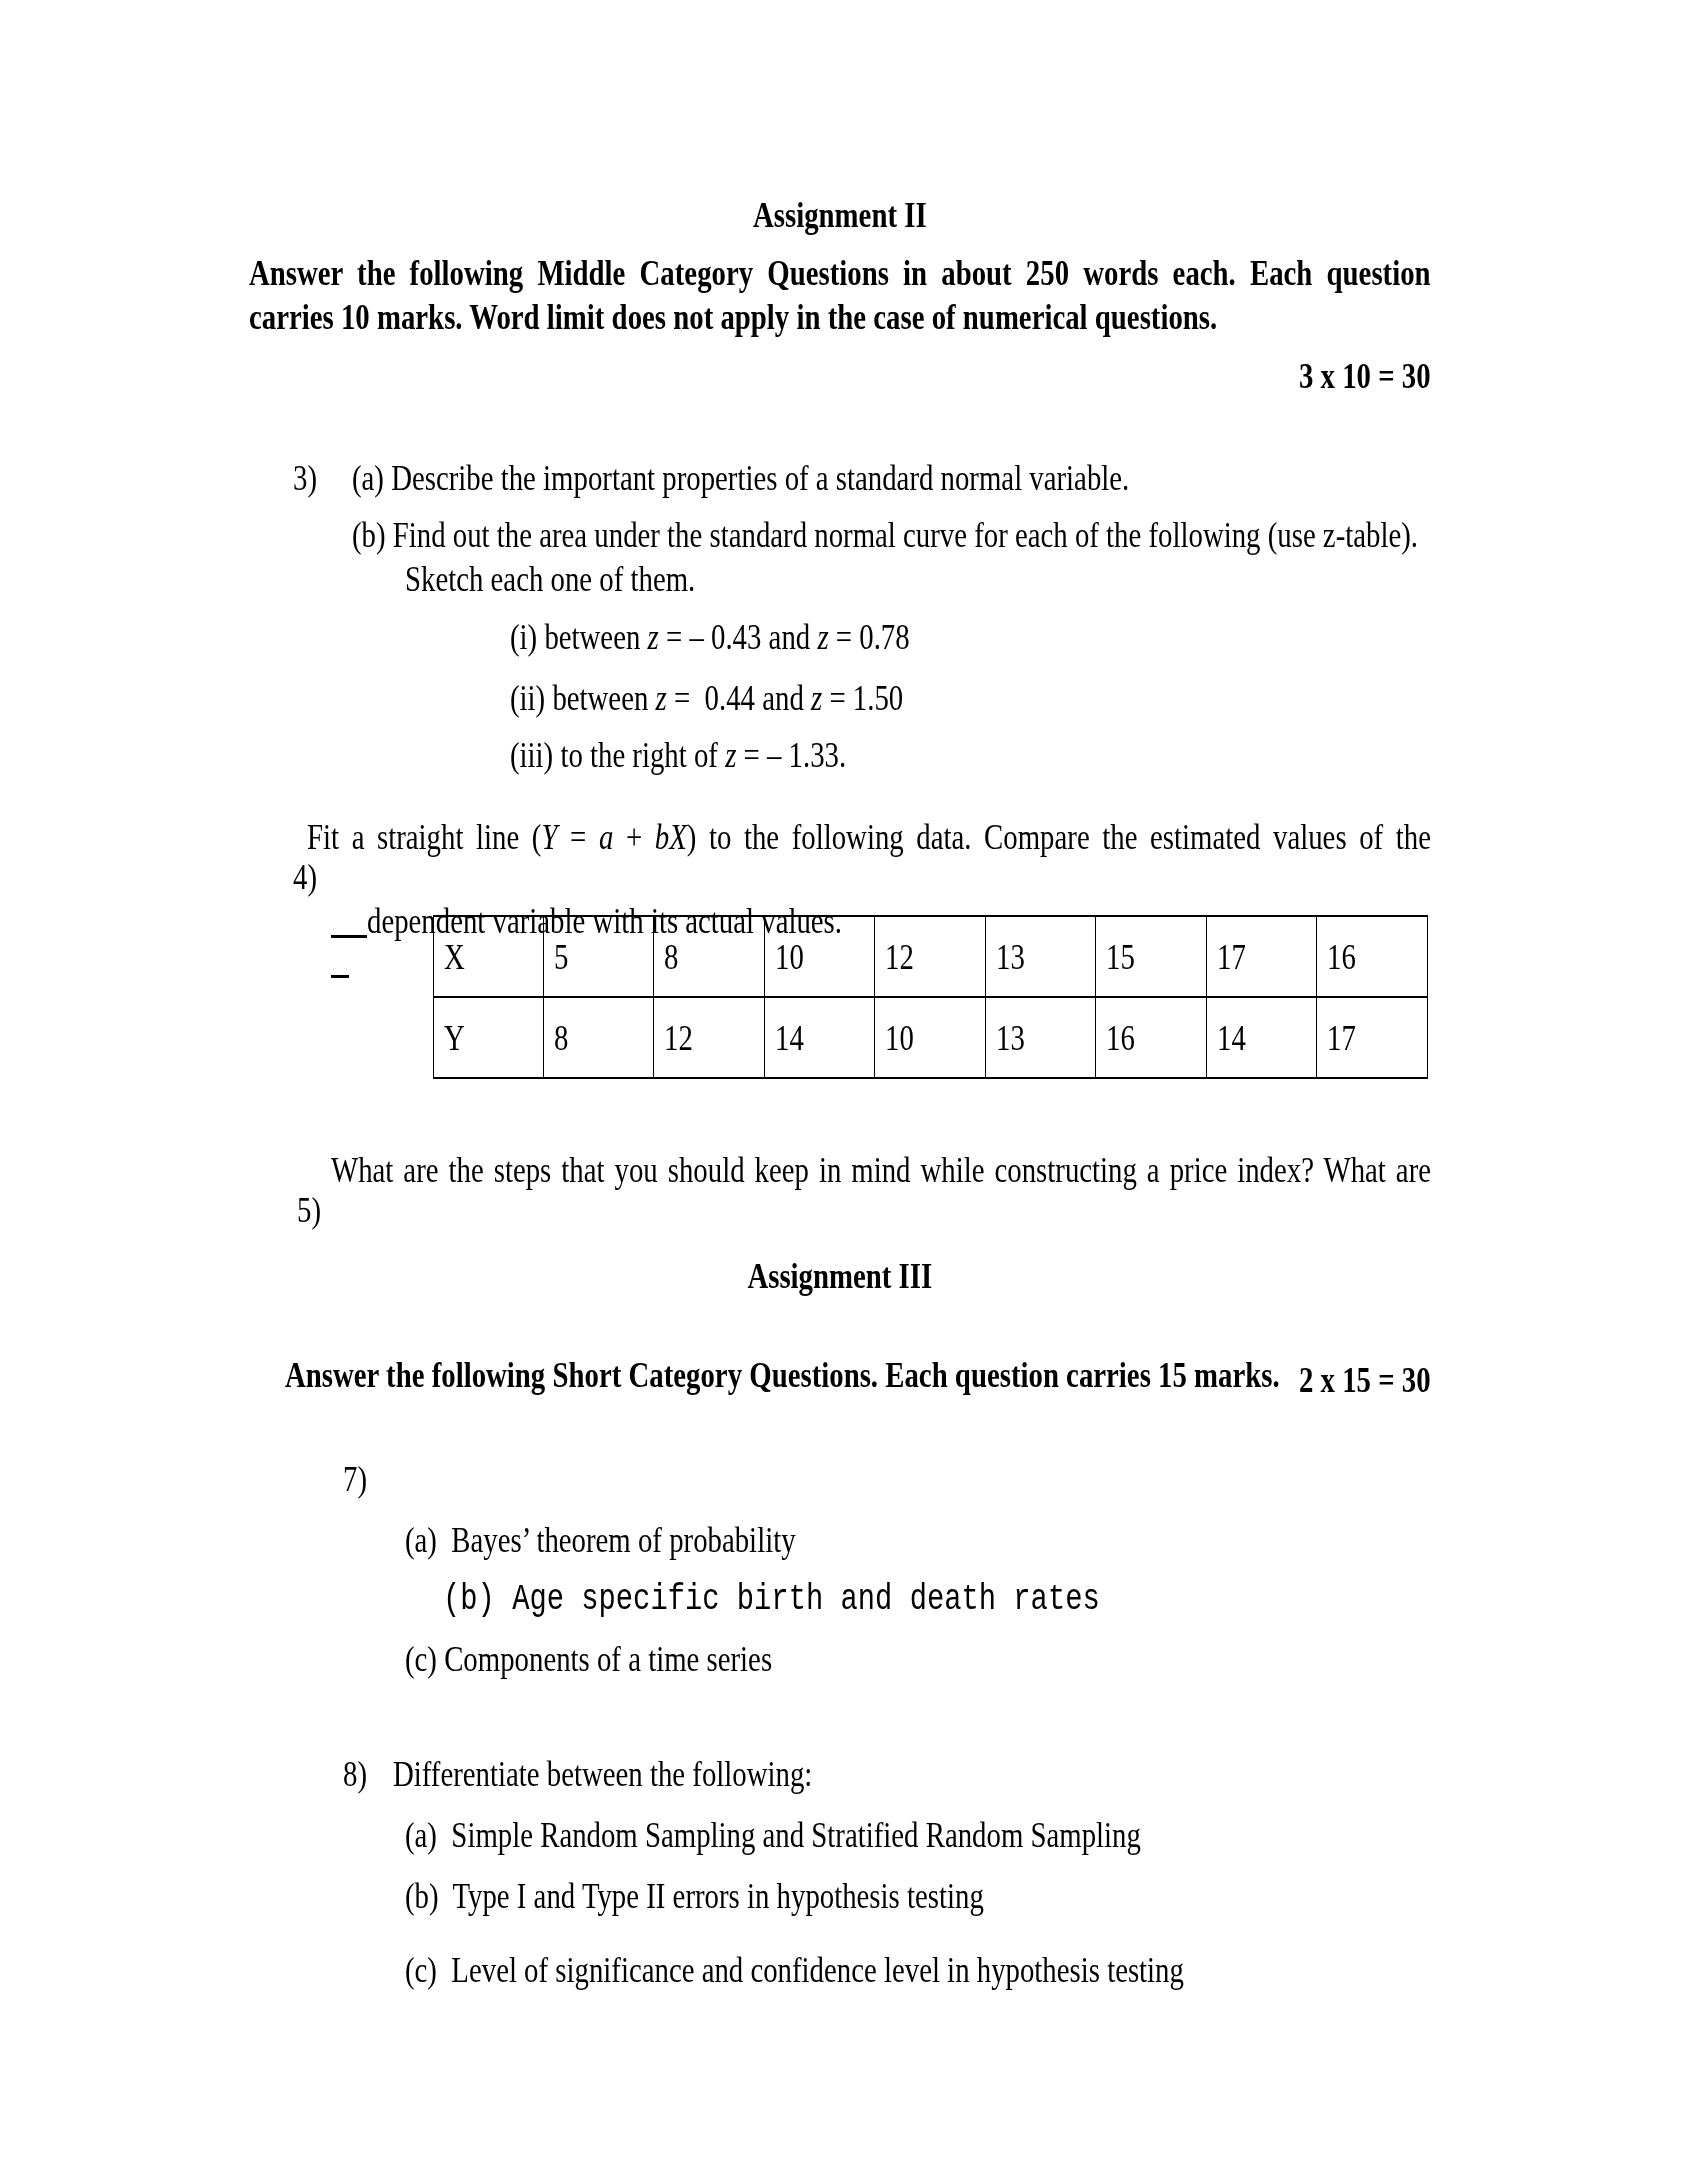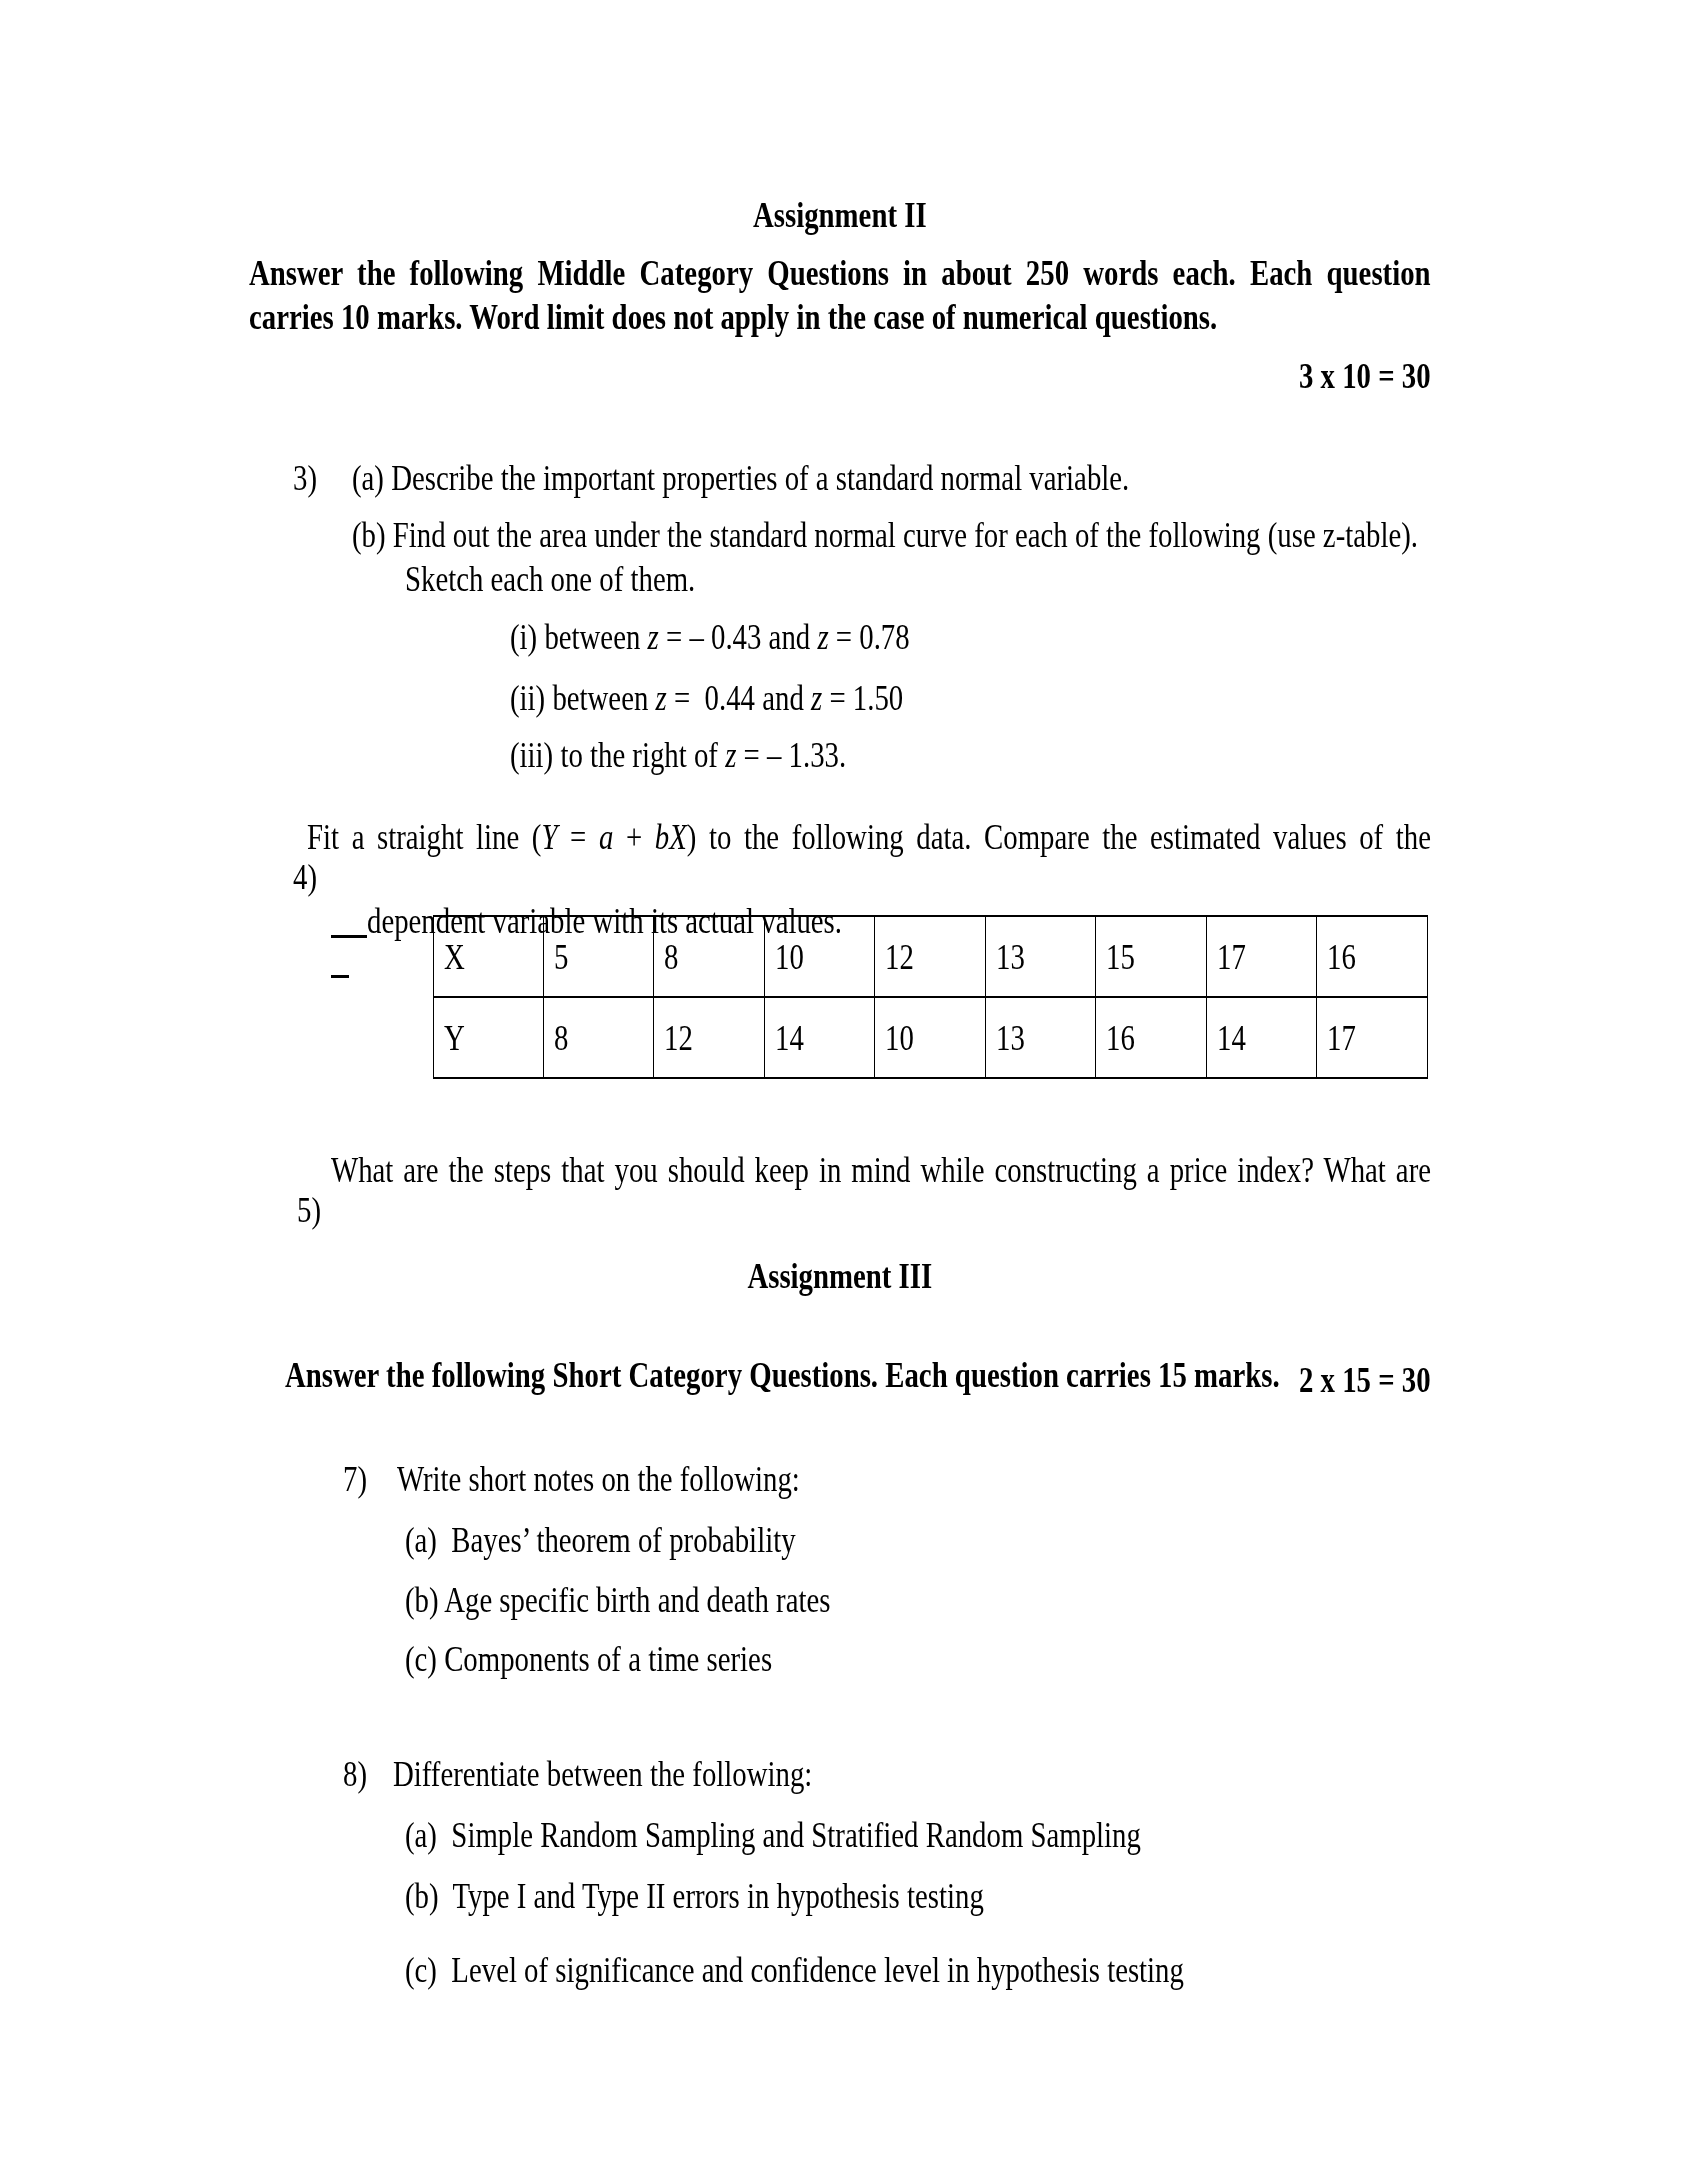--- a/index.html
+++ b/index.html
@@ -151,27 +151,24 @@
 
   <div class="line bold" style="left:249px;top:1315px;">
     <span class="cx">Answer the following Short Category Questions. Each question carries 15 marks.</span>
   </div>
 
   <div class="blk bold right" style="left:249px;top:1360px;width:1477px;">2 x 15 = 30</div>
 
   <div class="line" style="left:307px;top:1419px;">
     <span class="cx">7)</span>
   </div>
-  <div class="line" style="left:361px;top:1419px;">
-    <span class="cx">Write short notes on the following:</span>
-  </div>
   <div class="line" style="left:369px;top:1480px;text-align:right;">
     <span class="cx">(a)  Bayes’ theorem of probability</span>
   </div>
-  <div class="line" style="left:369px;top:1540px;">
+  <div class="line" style="left:357px;top:1540px;font-family:Liberation Mono, monospace;">
     <span class="cx">(b) Age specific birth and death rates</span>
   </div>
   <div class="line" style="left:369px;top:1599px;">
     <span class="cx">(c) Components of a time series</span>
   </div>
 
   <div class="line" style="left:307px;top:1714px;">
     <span class="cx">8)</span>
   </div>
   <div class="line" style="left:357px;top:1714px;">

